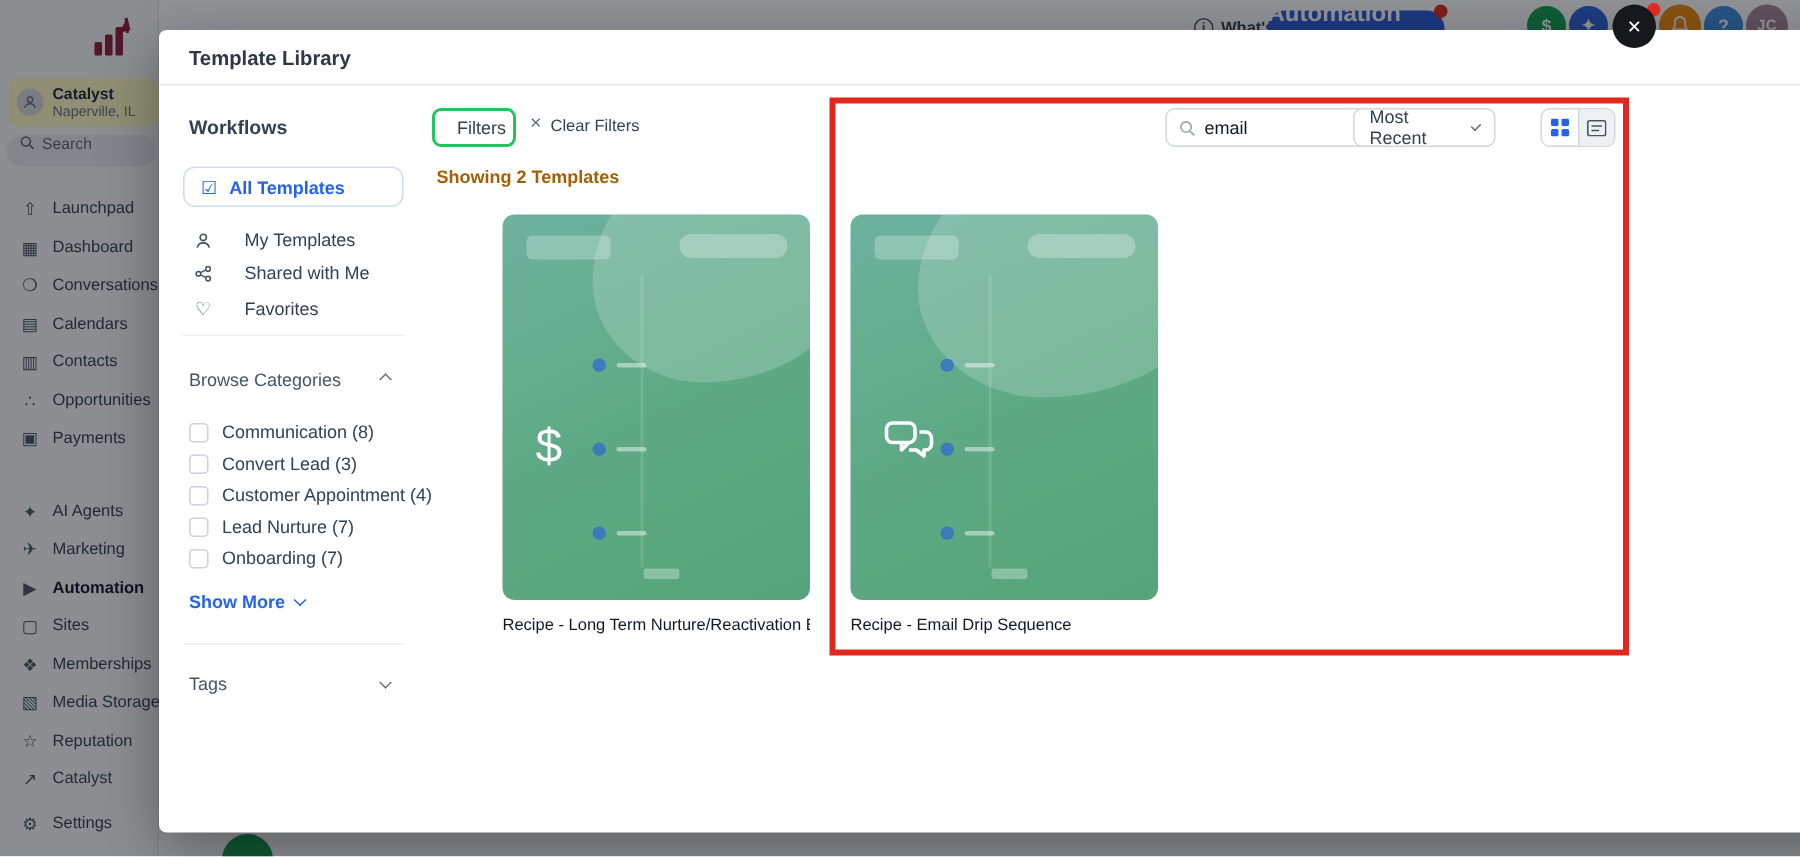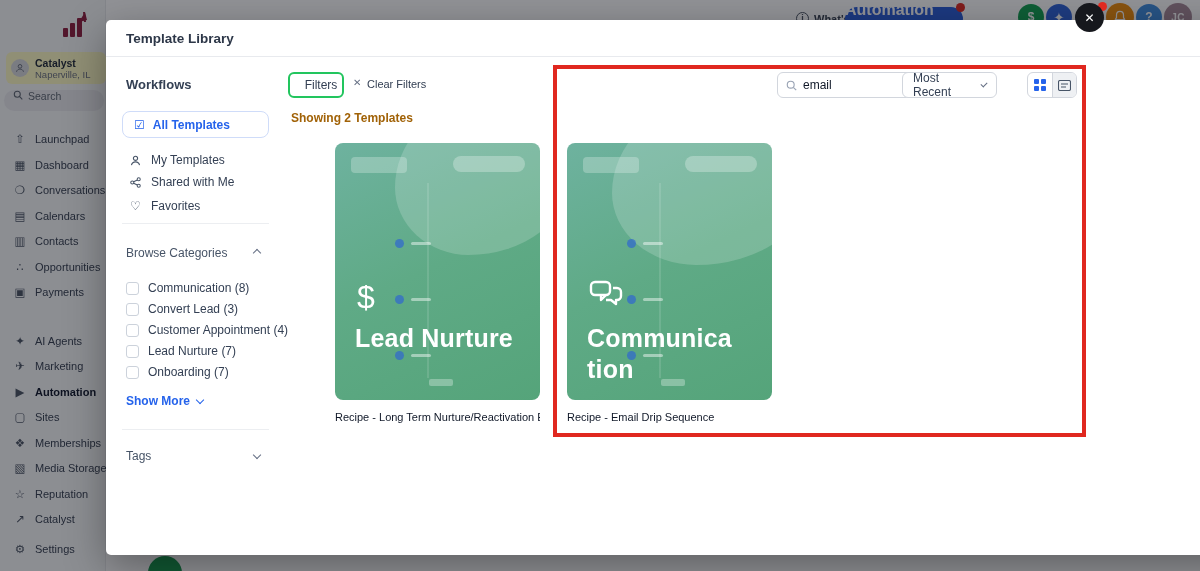--- a/index.html
+++ b/index.html
@@ -45,21 +45,21 @@
   
   .overlay { position:absolute; inset:0; background:rgba(10,14,22,0.45); z-index:2; }
 
   
   .modal { position:absolute; left:106px; top:20px; width:1151px; height:535px; background:#fff; border-radius:5px; box-shadow:0 12px 40px rgba(0,0,0,.35); z-index:3; }
   .m-title { position:absolute; left:20px; top:11px; font-size:13.5px; font-weight:700; color:#2d3748; }
   .m-head-div { position:absolute; left:0; top:36px; width:100%; border-top:1px solid #e8eaee; }
   .p-heading { position:absolute; left:20px; top:57px; font-size:13px; font-weight:700; color:#344054; }
   .nav0 { position:absolute; left:16px; top:91px; width:147px; height:27px; border:1px solid #cfdcf9; background:#fff; border-radius:8px; display:flex; align-items:center; gap:8px; padding-left:11px; font-size:12px; font-weight:600; color:#2563eb; }
   .nav0 .nico { color:#2563eb; font-size:12px; }
-  .pnav { position:absolute; left:24px; height:20px; display:flex; align-items:center; gap:8px; font-size:12px; color:#344054; }
+  .pnav { position:absolute; left:24px; height:20px; display:flex; align-items:center; gap:20px; font-size:12px; color:#344054; }
   .pnav .nico { width:13px; text-align:center; color:#475467; font-size:12px; flex:0 0 auto; display:flex; align-items:center; }
   .p-div { position:absolute; left:16px; width:147px; border-top:1px solid #eceef1; }
   .sect-label { position:absolute; left:20px; font-size:12px; color:#475467; }
   .chev { display:inline-block; width:6px; height:6px; border-right:1.4px solid #667085; border-bottom:1.4px solid #667085; }
   .chev.up { transform:rotate(-135deg); }
   .chev.down { transform:rotate(45deg); }
   .chev-pos { position:absolute; }
   .cat-row { position:absolute; left:20px; height:16px; display:flex; align-items:center; gap:9px; font-size:12px; color:#344054; }
   .cbox { width:13px; height:13px; border:1px solid #ccd2db; border-radius:3px; background:#fff; flex:0 0 auto; }
   .show-more { position:absolute; left:20px; top:374px; font-size:12px; font-weight:700; color:#2563eb; display:flex; align-items:center; gap:7px; }
@@ -373,21 +373,20 @@
         <div class="mock-row" style="top:152px">
             <span class="mock-dot"></span>
             <span class="mock-bar"></span>
           </div>
         <div class="mock-row" style="top:208px">
             <span class="mock-dot"></span>
             <span class="mock-bar"></span>
           </div>
         <div class="mock-bottom"></div>
         <div class="card-icon">$</div>
-        <div class="card-title">Lead Nurture</div>
       </div>
       <div class="caption">Recipe - Long Term Nurture/Reactivation Email S...</div>
     </div>
 
     <div class="card-wrap c2">
       <div class="card">
         <div class="mock-tl"></div>
         <div class="mock-tr"></div>
         <div class="blob" style="width:200px; height:160px; right:-40px;"></div>
         <div class="mock-vline"></div>
@@ -404,21 +403,20 @@
             <span class="mock-bar"></span>
           </div>
         <div class="mock-bottom"></div>
         <div class="card-icon">
           <svg width="34" height="30" viewBox="0 0 34 30">
               <rect x="2" y="2" width="19" height="13" rx="4" fill="none" stroke="#fff" stroke-width="2.4"></rect>
               <path d="M12 15 v5 l5-5" fill="none" stroke="#fff" stroke-width="2.4" stroke-linejoin="round"></path>
               <path d="M24 8 h4 a4 4 0 0 1 4 4 v4 a4 4 0 0 1 -4 4 h-1 v4 l-5-4 h-5" fill="none" stroke="#fff" stroke-width="2.4" stroke-linejoin="round"></path>
             </svg>
         </div>
-        <div class="card-title">Communication</div>
       </div>
       <div class="caption">Recipe - Email Drip Sequence</div>
     </div>
   </div>
 
   <div class="notif-dot"></div>
   <div class="close-btn">✕</div>
   <div class="annotation"></div>
 
 </div>

